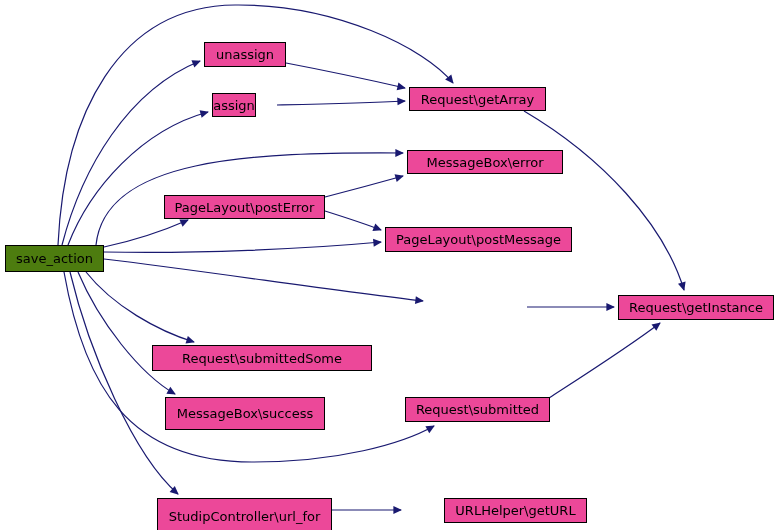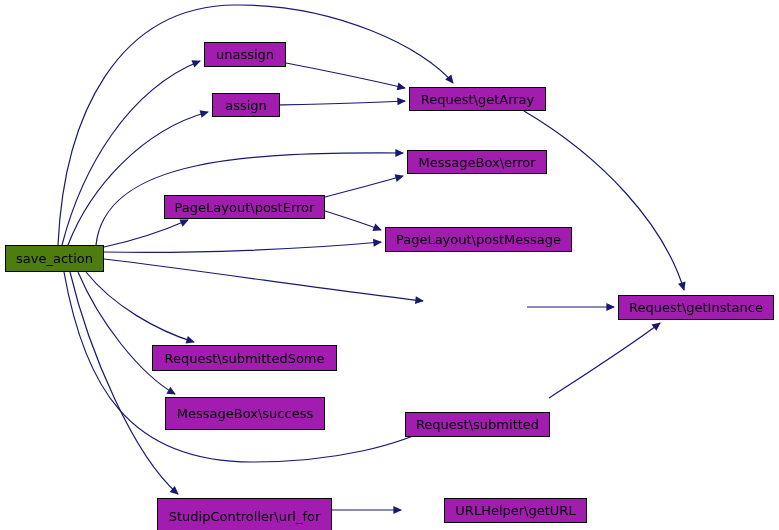--- a/index.html
+++ b/index.html
@@ -15,21 +15,21 @@
     pointer-events:none;
   }
   #edges path.edge {
     fill:none;
     stroke:#191970;
     stroke-width:1.2px;
   }
   .node {
     position:absolute;
     box-sizing:border-box;
-    background:#a21caf;
+    background:#ec4899;
     border:1px solid #000000;
     color:#000000;
     font-size:13px;
     line-height:1;
     display:flex;
     align-items:center;
     justify-content:center;
     white-space:nowrap;
     cursor:pointer;
   }
@@ -64,24 +64,24 @@
       <path class="edge" d="M 277,105 C 320,104 365,103 405,101" marker-end="url(#arrowhead)"></path>
       <path class="edge" d="M 325,197 C 352,190 378,183 403,176" marker-end="url(#arrowhead)"></path>
       <path class="edge" d="M 325,211 C 344,217 363,223 381,230" marker-end="url(#arrowhead)"></path>
       <path class="edge" d="M 524,111 C 602,157 664,224 684,290" marker-end="url(#arrowhead)"></path>
       <path class="edge" d="M 527,307 C 557,307 587,307 614,307" marker-end="url(#arrowhead)"></path>
       <path class="edge" d="M 549,398 C 586,374 630,346 660,323" marker-end="url(#arrowhead)"></path>
       <path class="edge" d="M 332,510 C 356,510 380,510 401,510" marker-end="url(#arrowhead)"></path>
     </svg>
 <div class="node root" style="left: 5px; top: 245px; width: 99px; height: 27px;">save_action</div>
     <div class="node" style="left: 204px; top: 42px; width: 82px; height: 25px;">unassign</div>
-    <div class="node" style="left: 212px; top: 93px; width: 68px; height: 24px;">assign</div>
+    <div class="node" style="left: 212px; top: 93px; width: 44px; height: 24px;">assign</div>
     <div class="node" style="left: 409px; top: 87px; width: 137px; height: 24px;">Request\getArray</div>
-    <div class="node" style="left: 407px; top: 150px; width: 140px; height: 24px;">MessageBox\error</div>
+    <div class="node" style="left: 407px; top: 150px; width: 156px; height: 24px;">MessageBox\error</div>
     <div class="node" style="left: 164px; top: 195px; width: 161px; height: 24px;">PageLayout\postError</div>
     <div class="node" style="left: 385px; top: 227px; width: 187px; height: 25px;">PageLayout\postMessage</div>
     <div class="node" style="left: 618px; top: 295px; width: 156px; height: 25px;">Request\getInstance</div>
-    <div class="node" style="left: 152px; top: 345px; width: 185px; height: 26px;">Request\submittedSome</div>
+    <div class="node" style="left: 152px; top: 345px; width: 220px; height: 26px;">Request\submittedSome</div>
     <div class="node" style="left: 165px; top: 397px; width: 160px; height: 33px;">MessageBox\success</div>
-    <div class="node" style="left: 405px; top: 397px; width: 145px; height: 25px; margin-top: 15px;">Request\submitted</div>
+    <div class="node" style="left: 405px; top: 397px; width: 145px; height: 25px;">Request\submitted</div>
     <div class="node" style="left: 157px; top: 498px; width: 175px; height: 36px;">StudipController\url_for</div>
     <div class="node" style="left: 405px; top: 498px; width: 143px; height: 25px; margin-left: 39px;">URLHelper\getURL</div>
   </div>
 
 </body></html>

